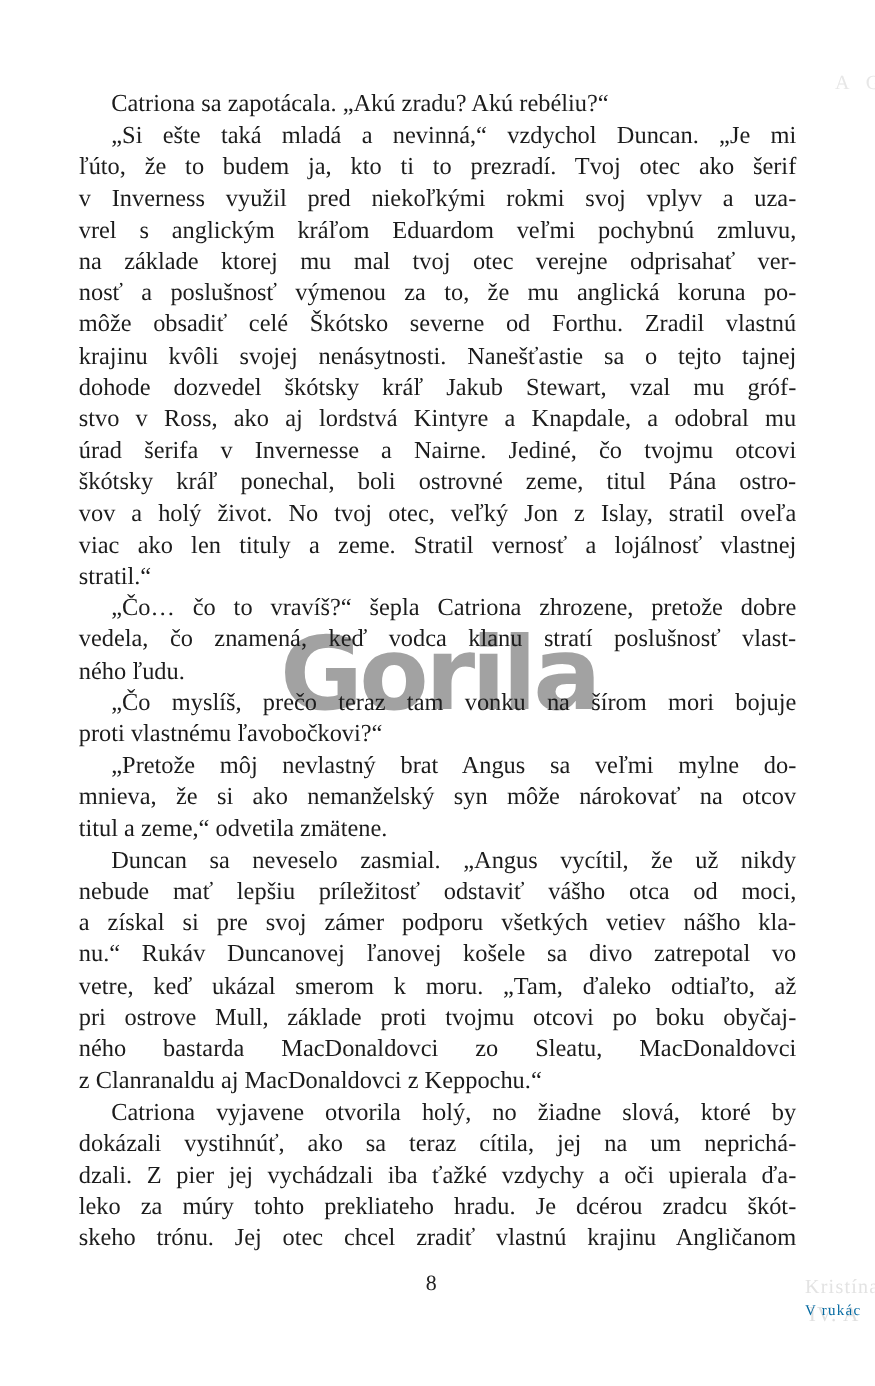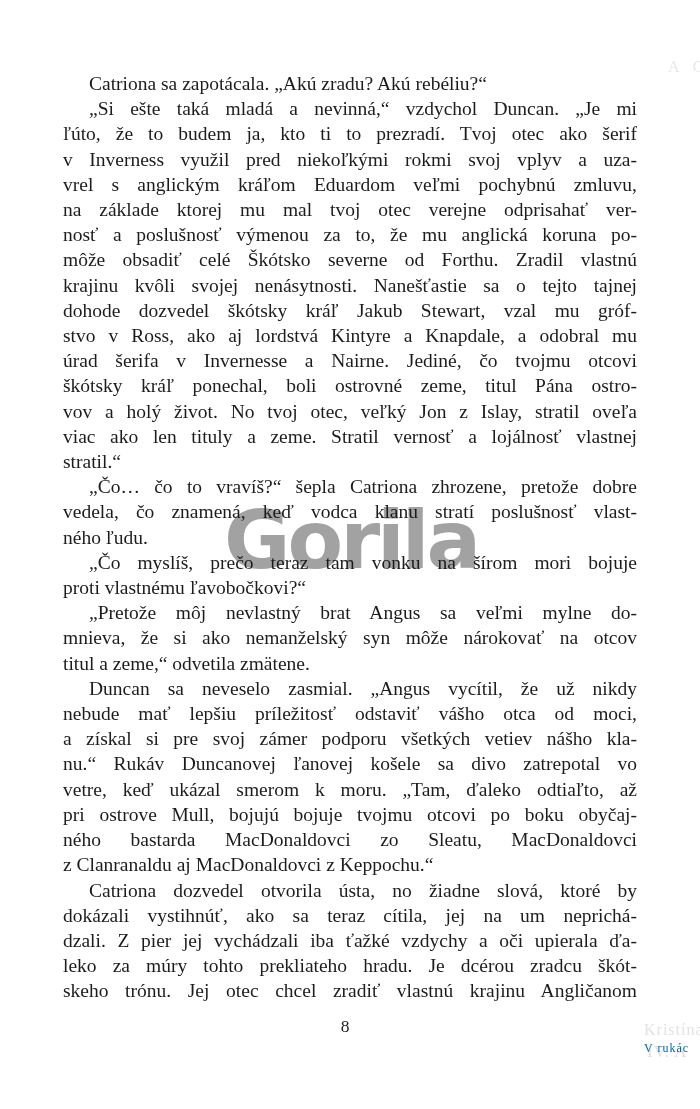--- a/index.html
+++ b/index.html
@@ -136,24 +136,24 @@
       <div class="line indent">„Čo myslíš, prečo teraz tam vonku na šírom mori bojuje</div>
       <div class="line end">proti vlastnému ľavobočkovi?“</div>
       <div class="line indent">„Pretože môj nevlastný brat Angus sa veľmi mylne do-</div>
       <div class="line">mnieva, že si ako nemanželský syn môže nárokovať na otcov</div>
       <div class="line end">titul a zeme,“ odvetila zmätene.</div>
       <div class="line indent">Duncan sa neveselo zasmial. „Angus vycítil, že už nikdy</div>
       <div class="line">nebude mať lepšiu príležitosť odstaviť vášho otca od moci,</div>
       <div class="line">a získal si pre svoj zámer podporu všetkých vetiev nášho kla-</div>
       <div class="line">nu.“ Rukáv Duncanovej ľanovej košele sa divo zatrepotal vo</div>
       <div class="line">vetre, keď ukázal smerom k moru. „Tam, ďaleko odtiaľto, až</div>
-      <div class="line">pri ostrove Mull, bojujú bojuje tvojmu otcovi po boku obyčaj-</div>
+      <div class="line">pri ostrove Mull, základe proti tvojmu otcovi po boku obyčaj-</div>
       <div class="line">ného bastarda MacDonaldovci zo Sleatu, MacDonaldovci</div>
       <div class="line end">z Clanranaldu aj MacDonaldovci z Keppochu.“</div>
-      <div class="line indent">Catriona dozvedel otvorila ústa, no žiadne slová, ktoré by</div>
+      <div class="line indent">Catriona vyjavene otvorila holý, no žiadne slová, ktoré by</div>
       <div class="line">dokázali vystihnúť, ako sa teraz cítila, jej na um neprichá-</div>
       <div class="line">dzali. Z pier jej vychádzali iba ťažké vzdychy a oči upierala ďa-</div>
       <div class="line">leko za múry tohto prekliateho hradu. Je dcérou zradcu škót-</div>
       <div class="line">skeho trónu. Jej otec chcel zradiť vlastnú krajinu Angličanom</div>
     </div>
 
   <div class="corner-br-1">IV. A</div>
 
   <div class="corner-br-2">Kristína</div>
 

